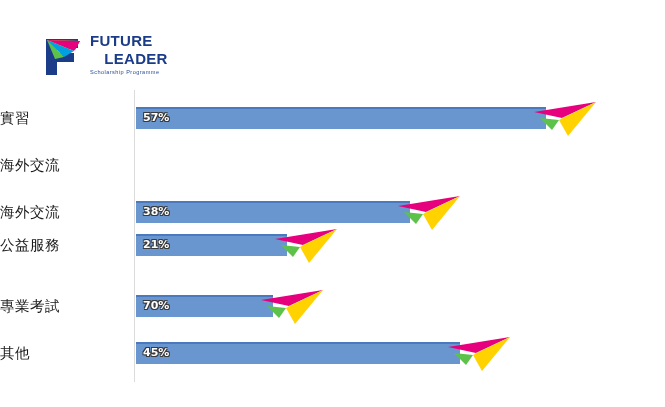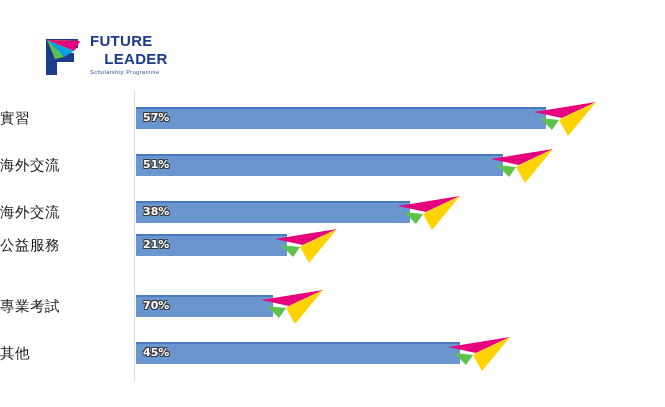--- a/index.html
+++ b/index.html
@@ -190,33 +190,20 @@
       <polygon points="2,16 64,6 30,22" fill="#e6007e"></polygon>
       <polygon points="64,6 36,40 27,24" fill="#ffd200"></polygon>
       <polygon points="64,6 27,24 30,22" fill="#ffd200"></polygon>
       <polygon points="8,22 27,24 20,34" fill="#5cc24a"></polygon>
     </svg>
         </div>
       </div>
         </div>
         <div class="row" style="top: 51px;">
       <div class="cat-label">海外交流</div>
-      <div class="bar-wrap" style="width:367px">
-        <div class="bar" style="width:367px"></div>
-        <div class="bar-value">51%</div>
-        <div class="plane" style="left:353px">
-          
-    <svg viewBox="0 0 66 44" width="66" height="44" aria-hidden="true">
-      <polygon points="2,16 64,6 30,22" fill="#e6007e"></polygon>
-      <polygon points="64,6 36,40 27,24" fill="#ffd200"></polygon>
-      <polygon points="64,6 27,24 30,22" fill="#ffd200"></polygon>
-      <polygon points="8,22 27,24 20,34" fill="#5cc24a"></polygon>
-    </svg>
-        </div>
-      </div>
         </div>
         <div class="row" style="top: 98px;">
       <div class="cat-label">海外交流</div>
       <div class="bar-wrap" style="width:274px">
         <div class="bar" style="width:274px"></div>
         <div class="bar-value">38%</div>
         <div class="plane" style="left:260px">
           
     <svg viewBox="0 0 66 44" width="66" height="44" aria-hidden="true">
       <polygon points="2,16 64,6 30,22" fill="#e6007e"></polygon>

